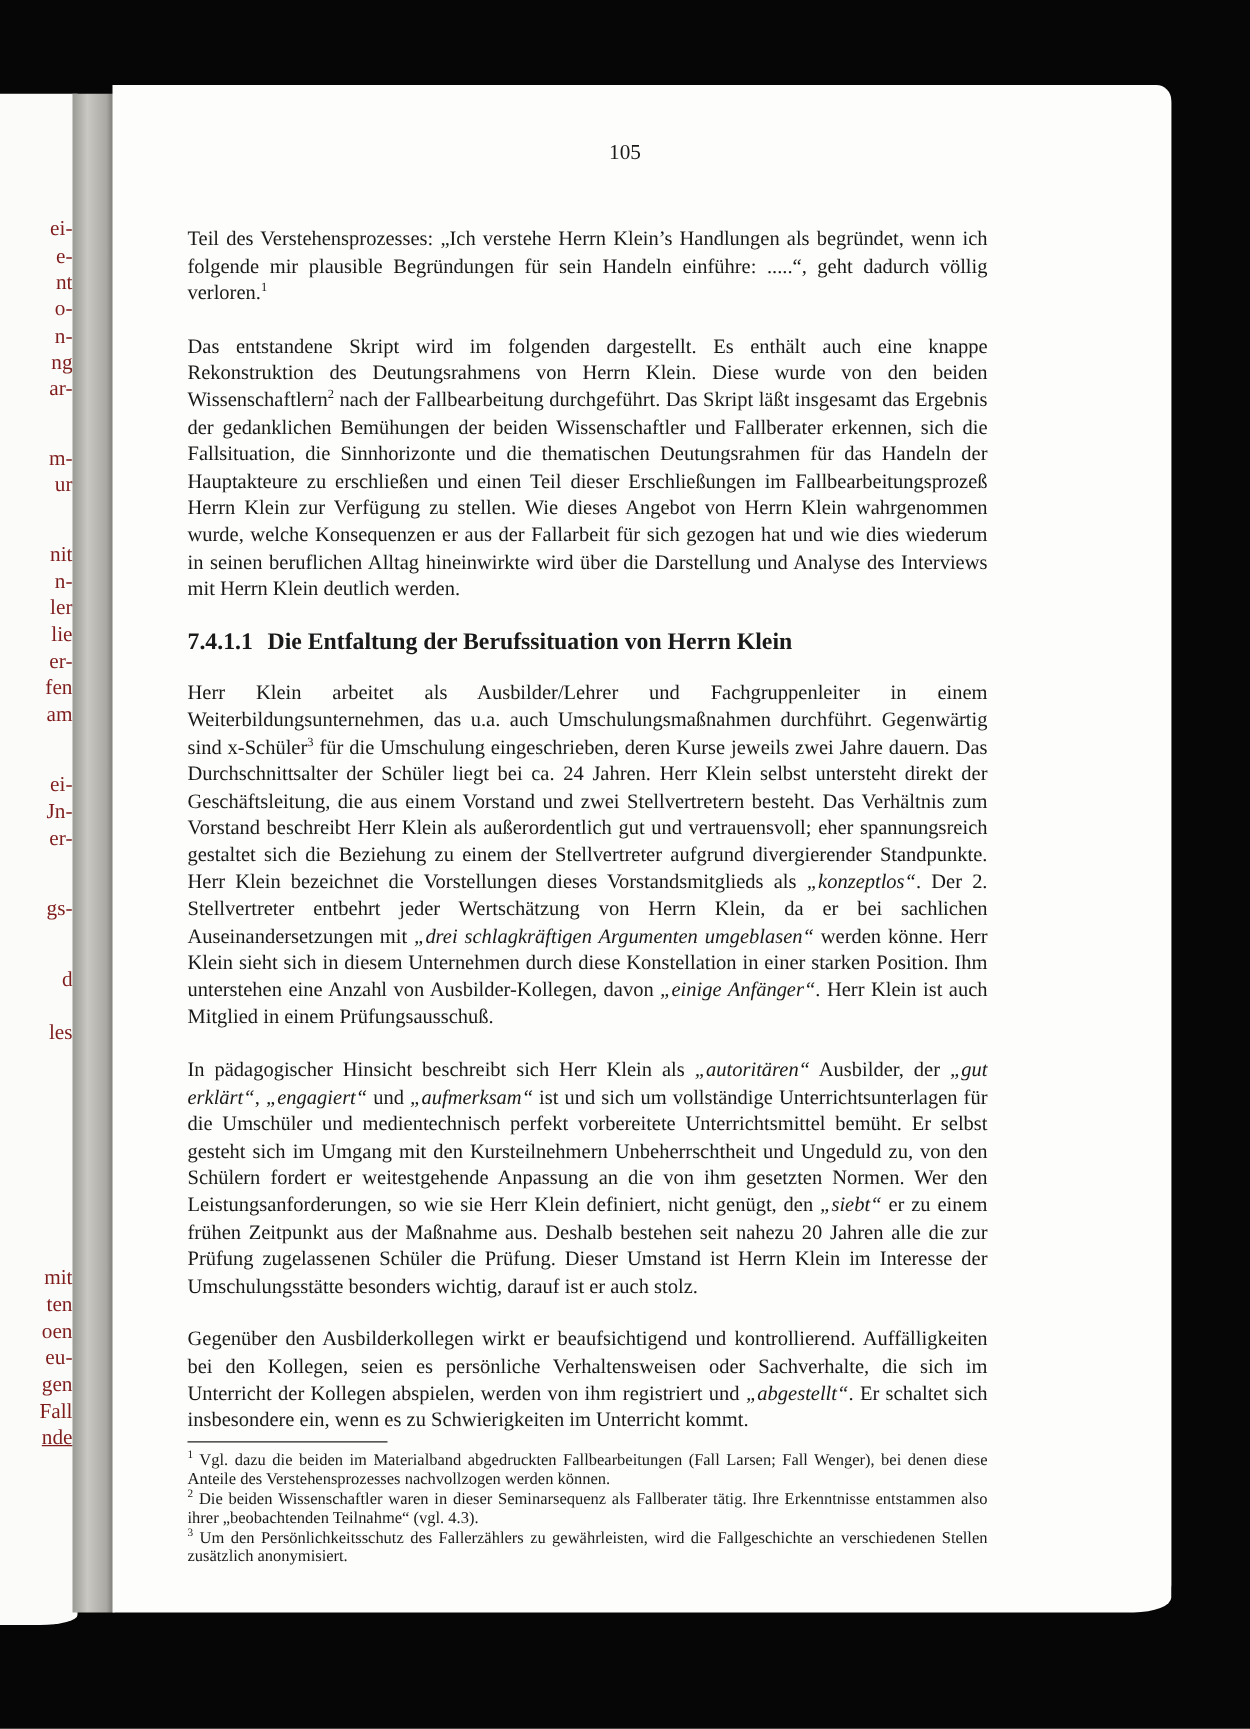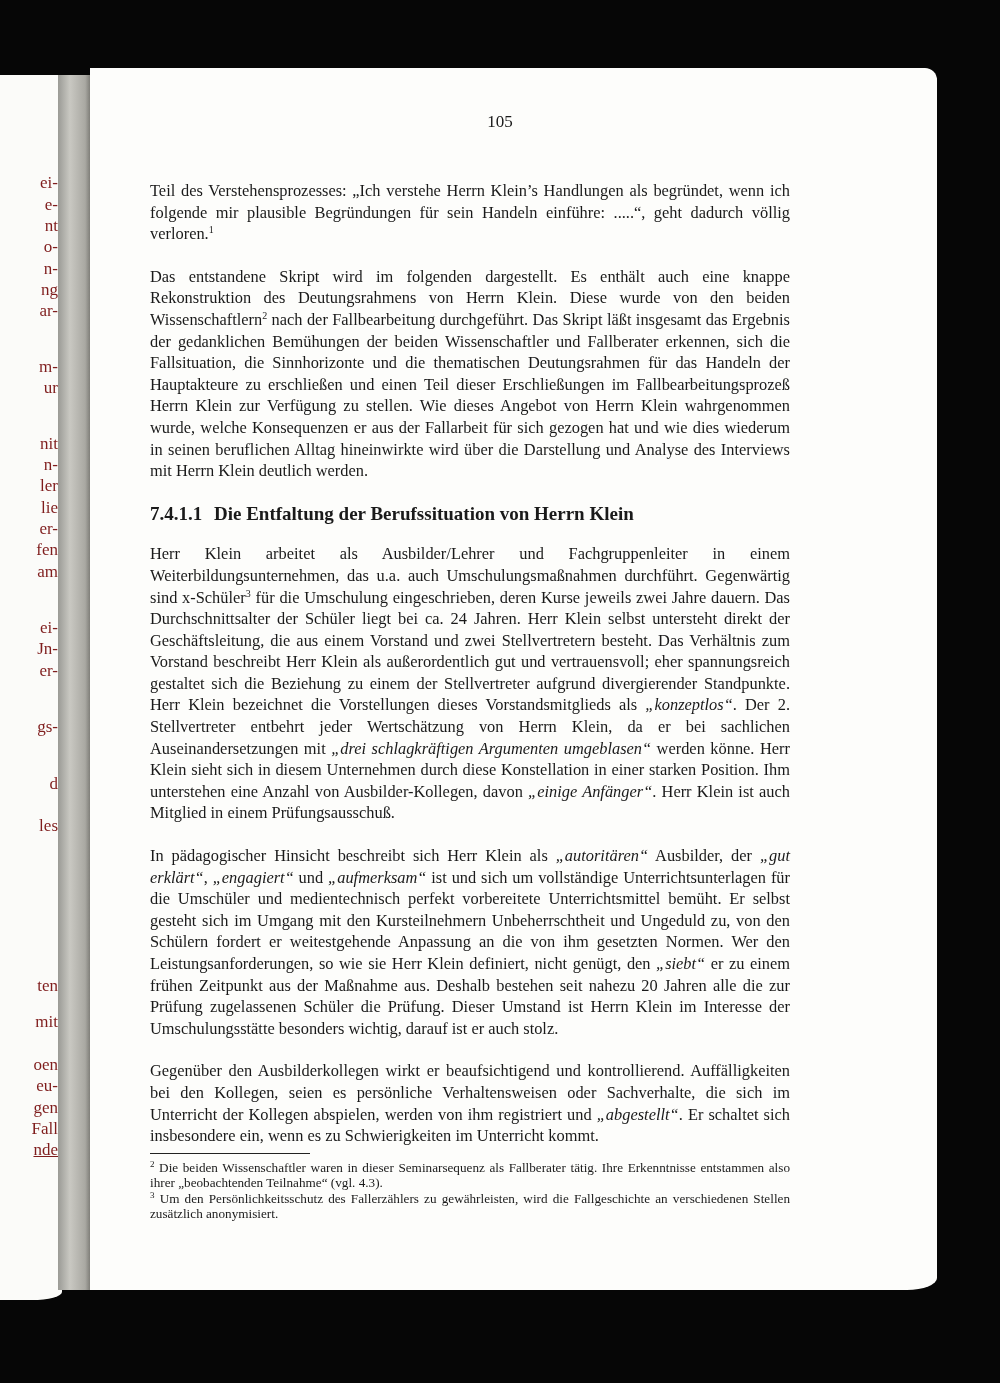--- a/index.html
+++ b/index.html
@@ -77,21 +77,21 @@
     <div class="left-frag" style="top: 443px;">er-</div>
     <div class="left-frag" style="top: 464px;">fen</div>
     <div class="left-frag" style="top: 486px;">am</div>
     <div class="left-frag" style="top: 542px;">ei-</div>
     <div class="left-frag" style="top: 563px;">Jn-</div>
     <div class="left-frag" style="top: 585px;">er-</div>
     <div class="left-frag" style="top: 641px;">gs-</div>
     <div class="left-frag" style="top: 698px;">d</div>
     <div class="left-frag" style="top: 740px;">les</div>
     <div class="left-frag" style="top: 936px;">mit</div>
-    <div class="left-frag" style="top: 900px;">ten</div>
+    <div class="left-frag" style="top: 958px;">ten</div>
     <div class="left-frag" style="top: 979px;">oen</div>
     <div class="left-frag" style="top: 1000px;">eu-</div>
     <div class="left-frag" style="top: 1022px;">gen</div>
     <div class="left-frag" style="top: 1043px;">Fall</div>
     <div class="left-frag" style="top: 1064px; text-decoration: underline;">nde</div>
   </div>
 <div class="gutter"></div>
 <div class="page-stack"></div>
 
 <div class="right-page"></div>
@@ -107,16 +107,17 @@
 
   <p><span>Herr Klein arbeitet als Ausbilder/Lehrer und Fachgruppenleiter in einem Weiterbildungsunternehmen, das u.a. auch Umschulungsmaßnahmen durchführt. Gegenwärtig sind x-Schüler</span><sup>3</sup><span> für die Umschulung eingeschrieben, deren Kurse jeweils zwei Jahre dauern. Das Durchschnittsalter der Schüler liegt bei ca. 24 Jahren. Herr Klein selbst untersteht direkt der Geschäftsleitung, die aus einem Vorstand und zwei Stellvertretern besteht. Das Verhältnis zum Vorstand beschreibt Herr Klein als außerordentlich gut und vertrauensvoll; eher spannungsreich gestaltet sich die Beziehung zu einem der Stellvertreter aufgrund divergierender Standpunkte. Herr Klein bezeichnet die Vorstellungen dieses Vorstandsmitglieds als </span><i>„konzeptlos“</i><span>. Der 2. Stellvertreter entbehrt jeder Wertschätzung von Herrn Klein, da er bei sachlichen Auseinandersetzungen mit </span><i>„drei schlagkräftigen Argumenten umgeblasen“</i><span> werden könne. Herr Klein sieht sich in diesem Unternehmen durch diese Konstellation in einer starken Position. Ihm unterstehen eine Anzahl von Ausbilder-Kollegen, davon </span><i>„einige Anfänger“</i><span>. Herr Klein ist auch Mitglied in einem Prüfungsausschuß.</span></p>
 
   <p><span>In pädagogischer Hinsicht beschreibt sich Herr Klein als </span><i>„autoritären“</i><span> Ausbilder, der </span><i>„gut erklärt“</i><span>, </span><i>„engagiert“</i><span> und </span><i>„aufmerksam“</i><span> ist und sich um vollständige Unterrichtsunterlagen für die Umschüler und medientechnisch perfekt vorbereitete Unterrichtsmittel bemüht. Er selbst gesteht sich im Umgang mit den Kursteilnehmern Unbeherrschtheit und Ungeduld zu, von den Schülern fordert er weitestgehende Anpassung an die von ihm gesetzten Normen. Wer den Leistungsanforderungen, so wie sie Herr Klein definiert, nicht genügt, den </span><i>„siebt“</i><span> er zu einem frühen Zeitpunkt aus der Maßnahme aus. Deshalb bestehen seit nahezu 20 Jahren alle die zur Prüfung zugelassenen Schüler die Prüfung. Dieser Umstand ist Herrn Klein im Interesse der Umschulungsstätte besonders wichtig, darauf ist er auch stolz.</span></p>
 
   <p style="margin-bottom:6px"><span>Gegenüber den Ausbilderkollegen wirkt er beaufsichtigend und kontrollierend. Auffälligkeiten bei den Kollegen, seien es persönliche Verhaltensweisen oder Sachverhalte, die sich im Unterricht der Kollegen abspielen, werden von ihm registriert und </span><i>„abgestellt“</i><span>. Er schaltet sich insbesondere ein, wenn es zu Schwierigkeiten im Unterricht kommt.</span></p>
 
   <div class="footnote-rule"></div>
 
   <div class="footnotes">
+    <div class="fn"><sup>1</sup><span> Vgl. dazu die beiden im Materialband abgedruckten Fallbearbeitungen (Fall Larsen; Fall Wenger), bei denen diese Anteile des Verstehensprozesses nachvollzogen werden können.</span></div>
     <div class="fn"><sup>2</sup><span> Die beiden Wissenschaftler waren in dieser Seminarsequenz als Fallberater tätig. Ihre Erkenntnisse entstammen also ihrer „beobachtenden Teilnahme“ (vgl. 4.3).</span></div>
     <div class="fn"><sup>3</sup><span> Um den Persönlichkeitsschutz des Fallerzählers zu gewährleisten, wird die Fallgeschichte an verschiedenen Stellen zusätzlich anonymisiert.</span></div>
   </div>
 </div>
 
 </body></html>

